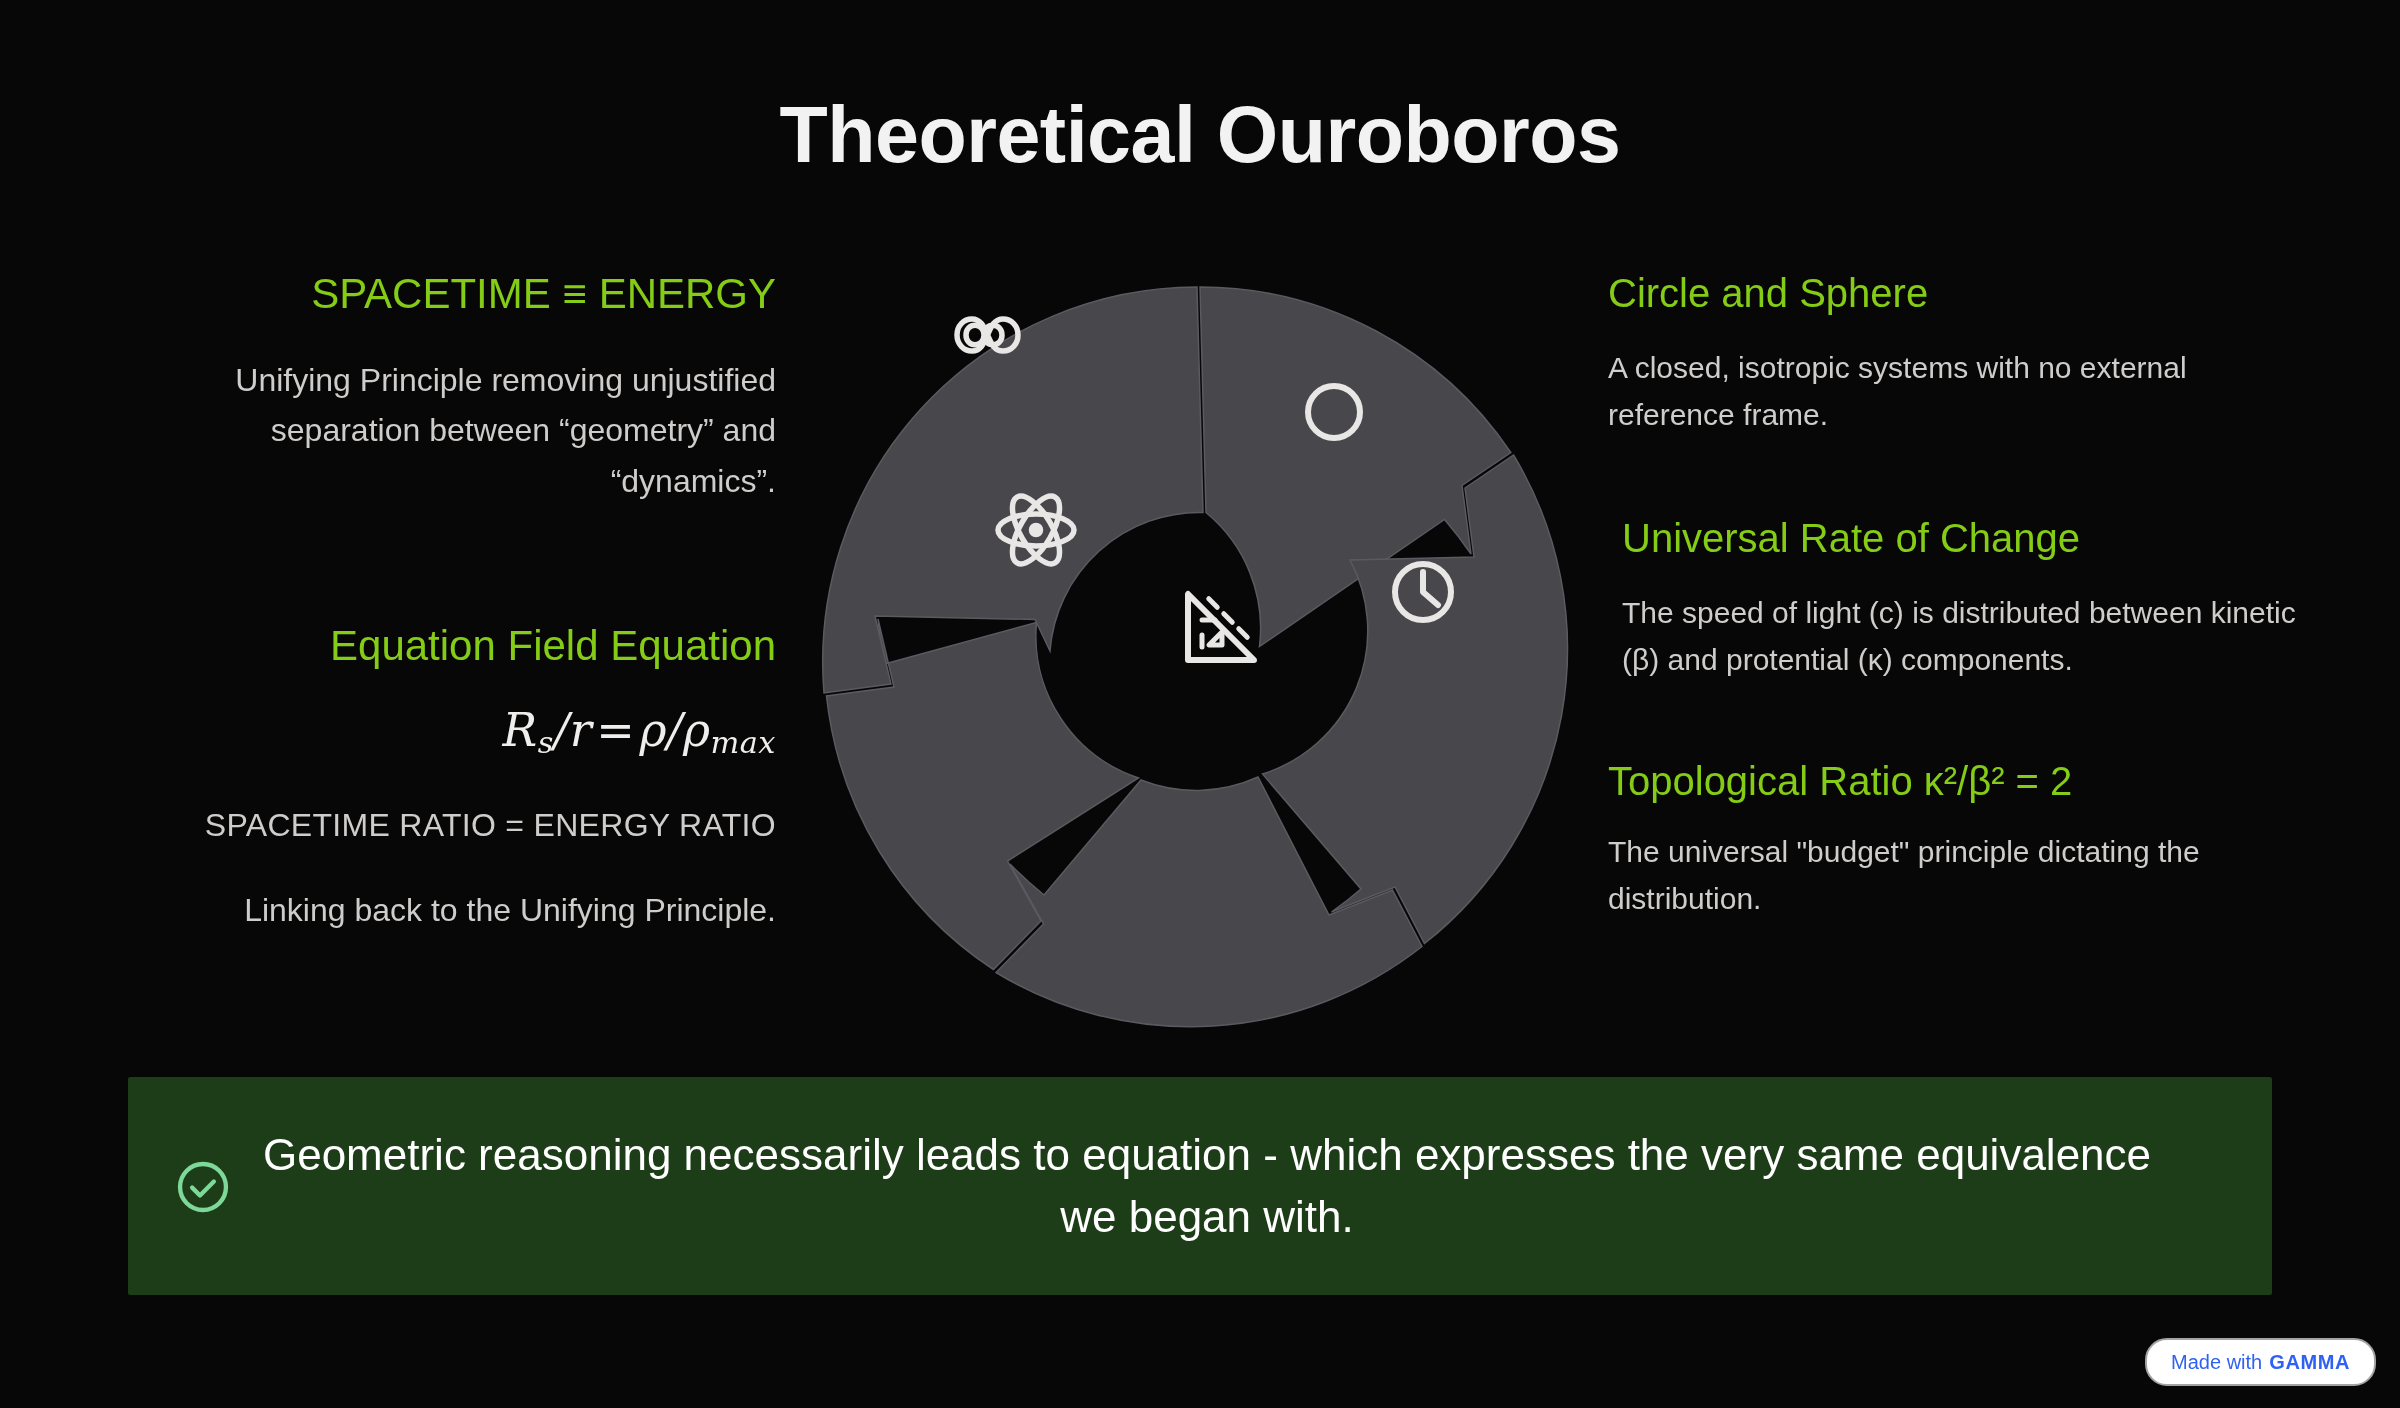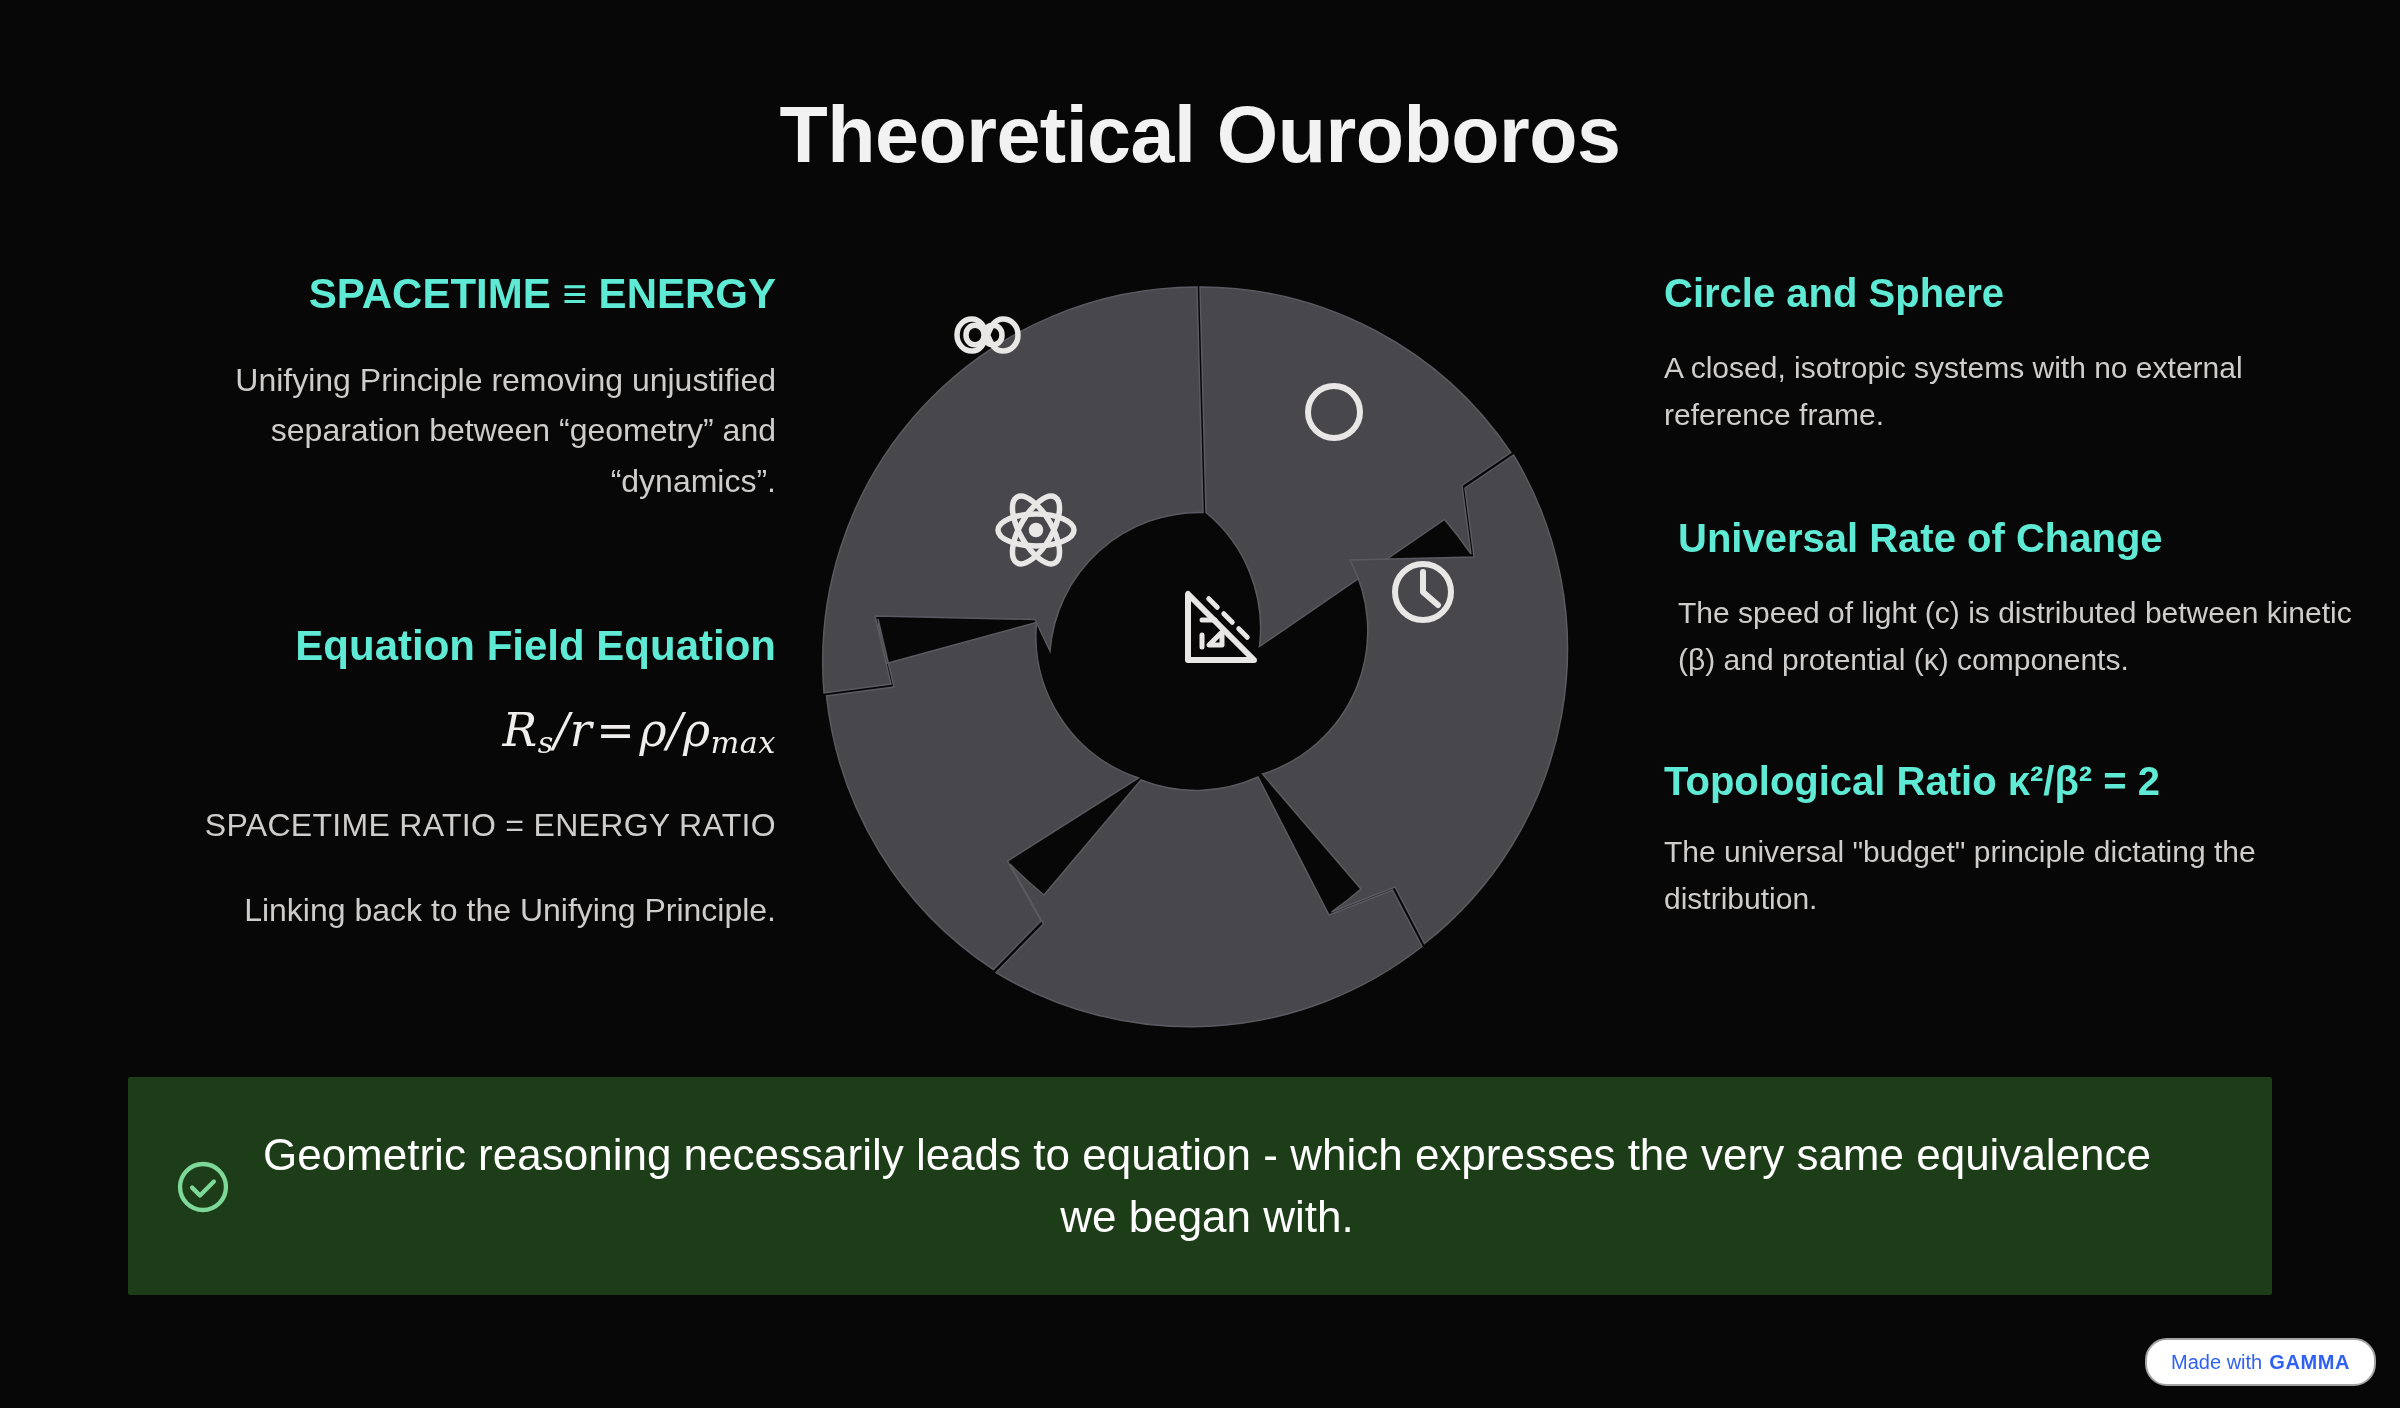--- a/index.html
+++ b/index.html
@@ -38,30 +38,30 @@
   .column {
     position: absolute;
     top: 268px;
   }
   #left-column {
     left: 128px;
     width: 648px;
     text-align: right;
   }
   #right-column {
-    left: 1664px;
+    left: 1608px;
     width: 700px;
     text-align: left;
   }
 
   .block { margin-bottom: 0; }
 
   .block-heading {
-    color: #5eead4;
-    font-weight: 700;
+    color: #84cc16;
+    font-weight: 400;
     line-height: 1.25;
   }
   .block-body {
     color: #cfcdcb;
     line-height: 1.58;
     font-weight: 300;
   }
 
   
   #left-column .block-heading { font-size: 42px; }

